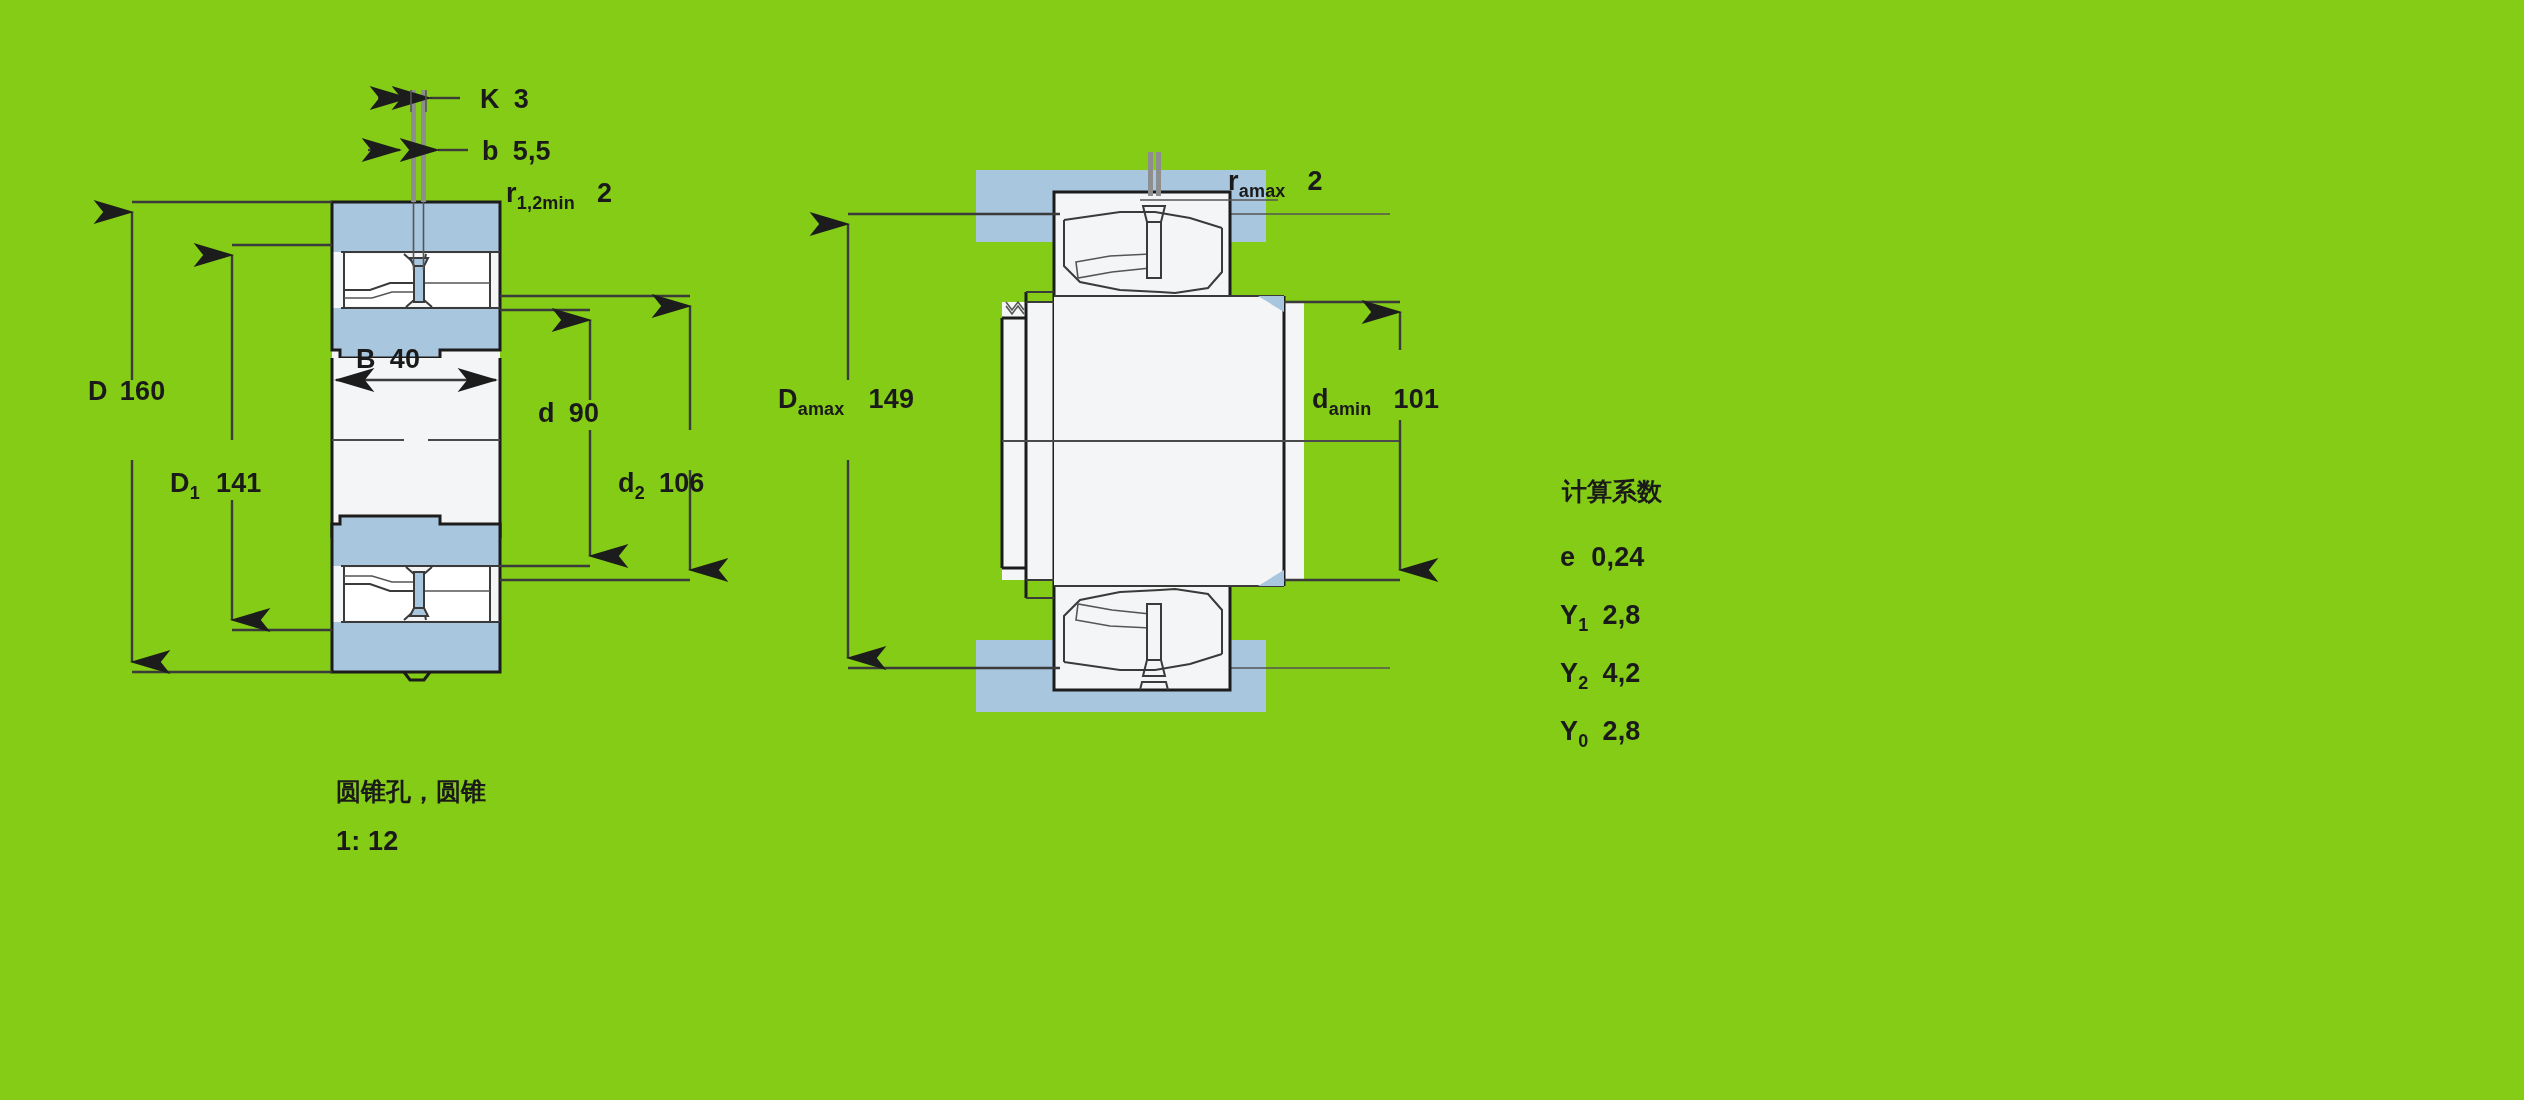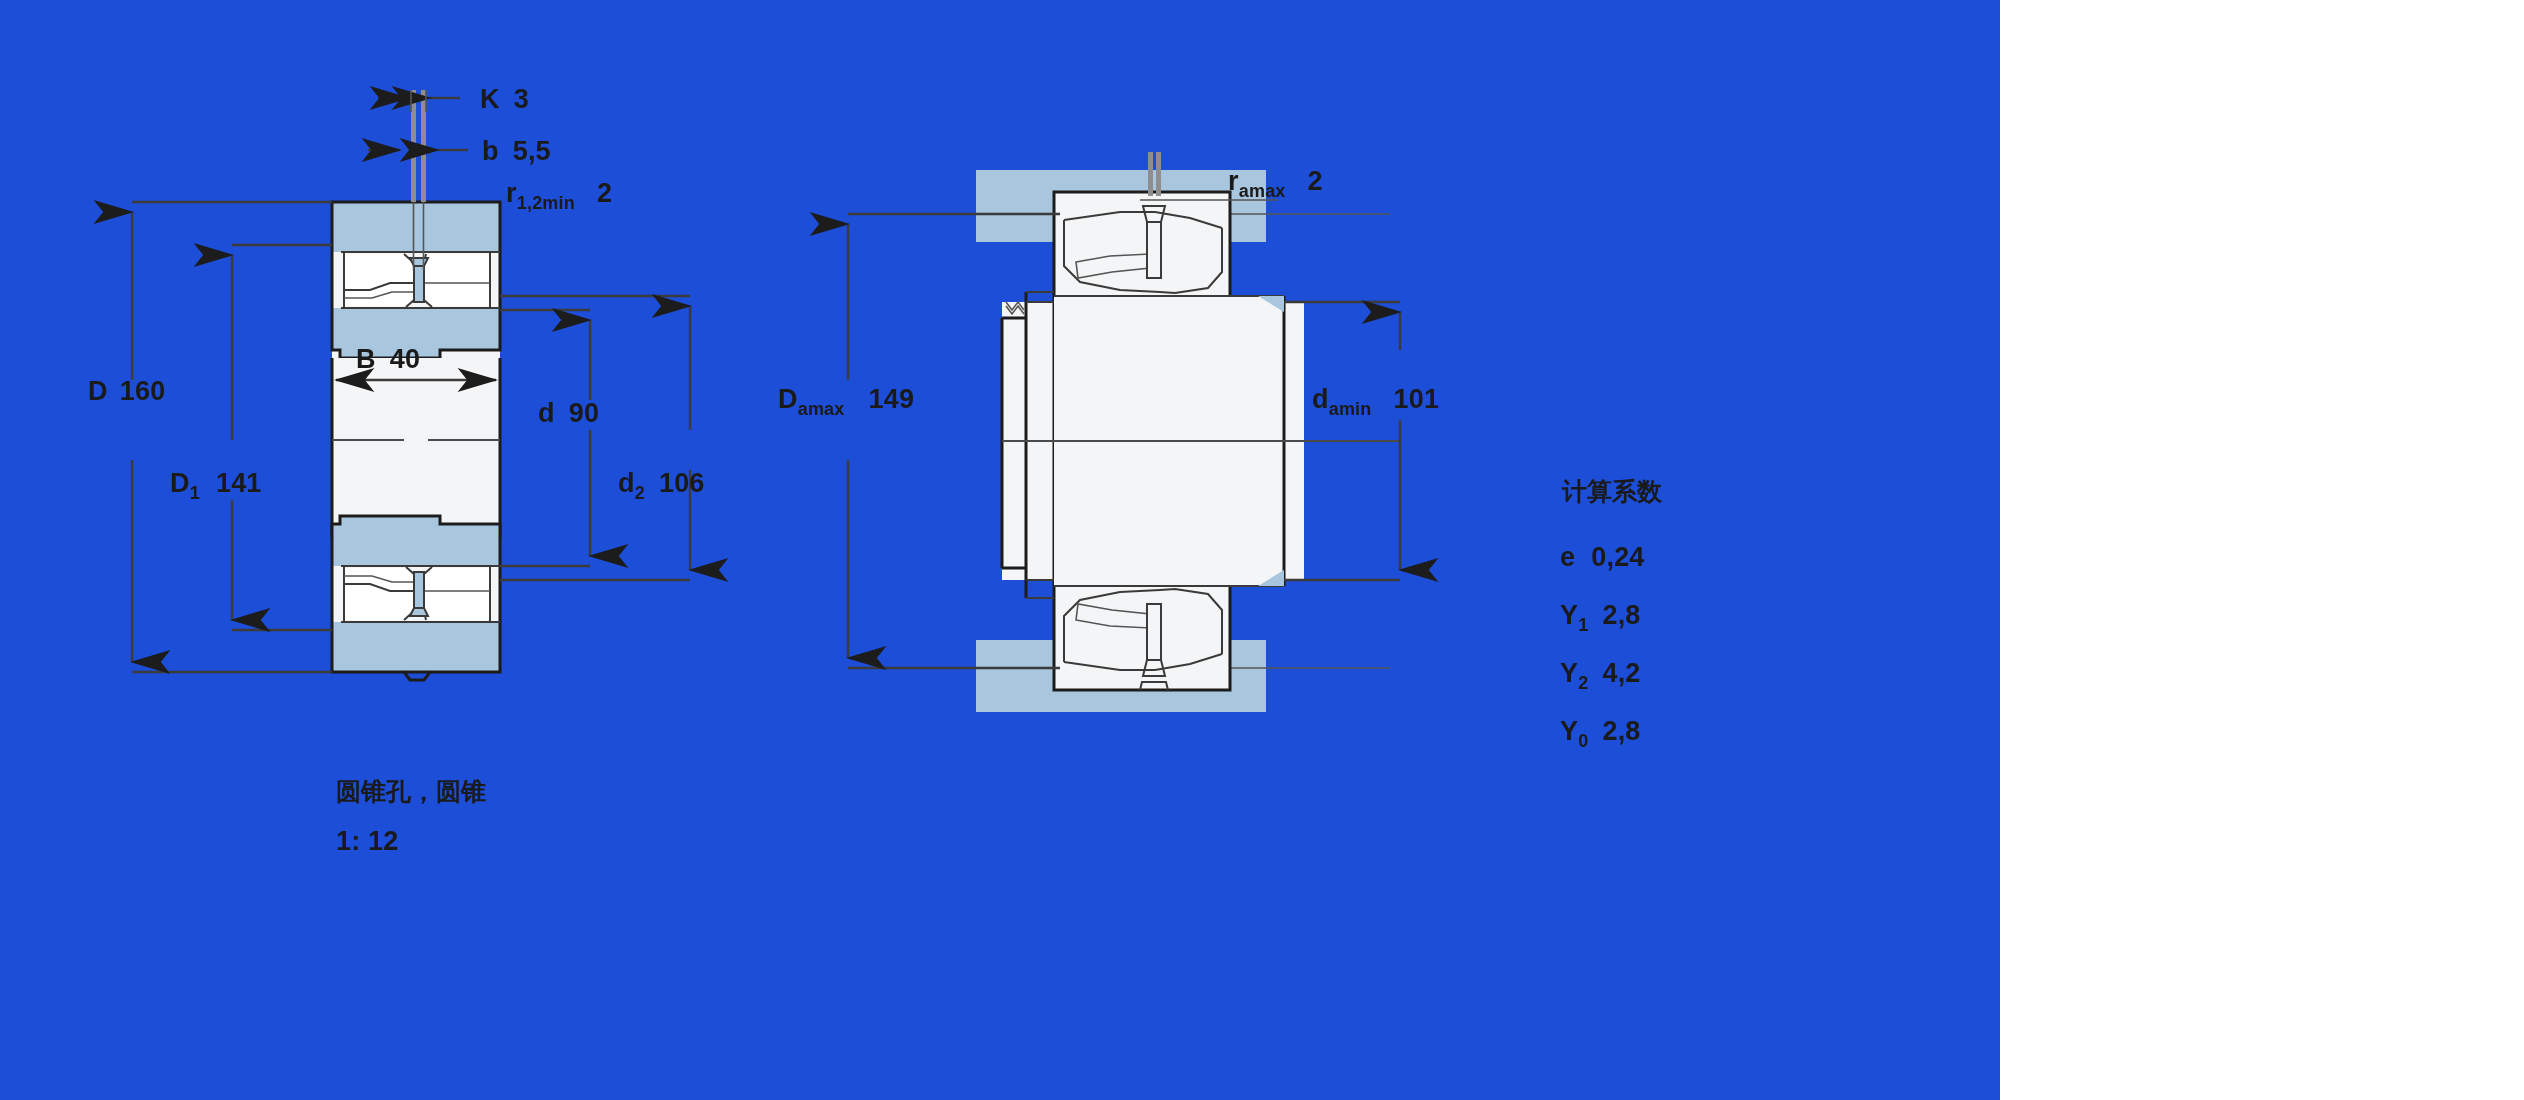--- a/index.html
+++ b/index.html
@@ -8,23 +8,23 @@
     background: #ffffff;
   }
   body {
     width: 2524px;
     height: 1100px;
     font-family: "Liberation Sans", sans-serif;
     overflow: hidden;
   }
   #stage {
     position: relative;
-    width: 2000px;
+    width: 2524px;
     height: 1100px;
-    background: #1d4ed8;
+    background: #84cc16;
   }
   svg#drawing {
     position: absolute;
     left: 0;
     top: 0;
     width: 2524px;
     height: 1100px;
     display: block;
   }
   .lbl {

